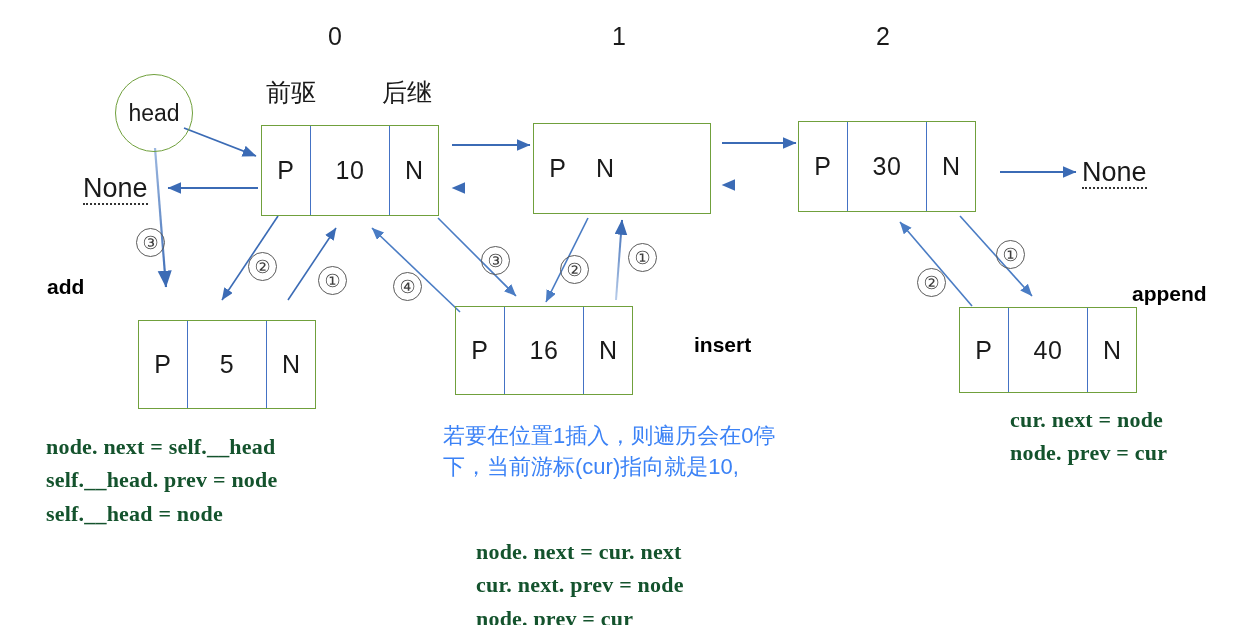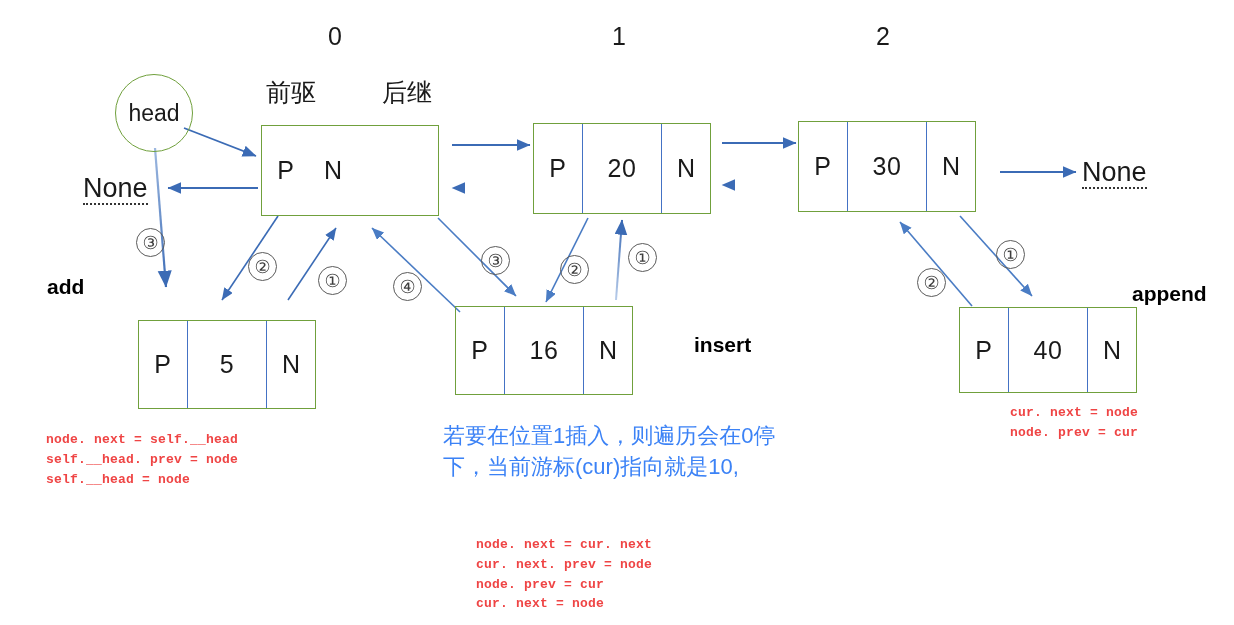--- a/index.html
+++ b/index.html
@@ -85,25 +85,25 @@
     width:27px;height:27px;
     border:1.3px solid #5b5b5b;
     border-radius:50%;
     display:flex;align-items:center;justify-content:center;
     font-size:18px;
     color:#3f3f3f;
     background:transparent;
   }
   .code{
     position:absolute;
-    font-family:Liberation Mono, monospace;
-    font-size:13px;
+    font-family:Liberation Serif, serif;
+    font-size:22px;
     font-weight:700;
     line-height:1.52;
-    color:#ef4444;
+    color:#14532d;
     white-space:pre;
     letter-spacing:0.2px;
   }
   .cntext{
     position:absolute;
     font-size:22px;
     line-height:1.42;
     color:#3b82f6;
     white-space:pre;
   }
@@ -207,26 +207,26 @@
 
   <div class="headcircle" style="left:115px; top:74px; width:76px; height:76px;">
     <span>head</span>
   </div>
 
   <div class="lbl none" style="left:83px; top:174px;">None</div>
   <div class="lbl none" style="left:1082px; top:158px;">None</div>
 
   <div class="node" style="left:261px; top:125px; width:178px; height:91px;">
     <div class="cell p">P</div>
+    <div class="cell v mid">10</div>
     <div class="cell n">N</div>
   </div>
 
   <div class="node" style="left:533px; top:123px; width:178px; height:91px;">
     <div class="cell p">P</div>
-    <div class="cell v mid">20</div>
     <div class="cell n">N</div>
   </div>
 
   <div class="node" style="left:798px; top:121px; width:178px; height:91px;">
     <div class="cell p">P</div>
     <div class="cell v mid">30</div>
     <div class="cell n">N</div>
   </div>
 
   <div class="node" style="left:138px; top:320px; width:178px; height:89px;">

